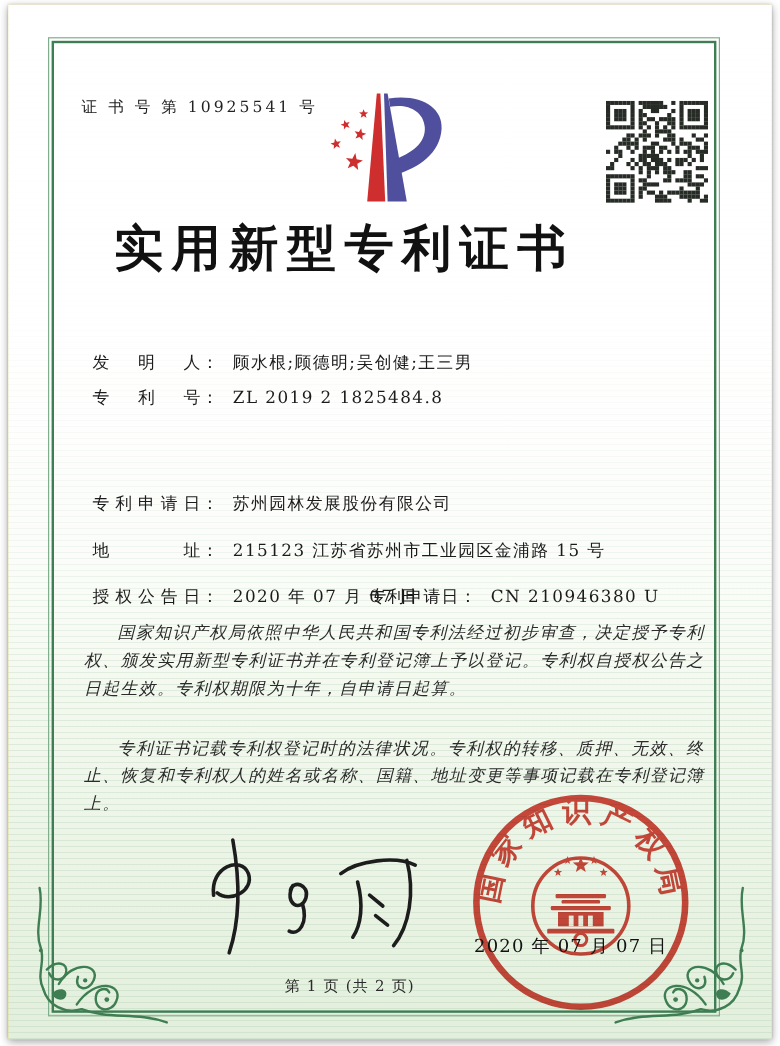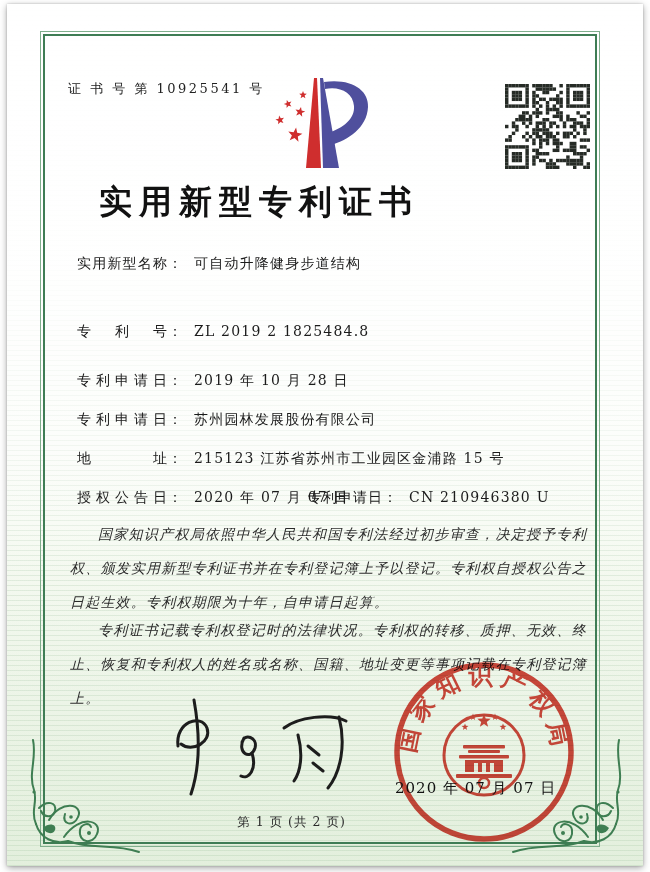--- a/index.html
+++ b/index.html
@@ -26,31 +26,31 @@
     position:absolute;left:33px;top:27px;width:558px;height:814px;
     border:1px solid #7fae8c;z-index:1;
   }
   .frame::before{
     content:"";position:absolute;inset:2px;border:2px solid #3f7d55;
   }
   .certno{position:absolute;left:61px;top:76px;font-size:13px;letter-spacing:2.5px;z-index:3;color:#222;}
   .logo{position:absolute;left:258px;top:70px;width:112px;height:102px;z-index:3;}
   .qr{position:absolute;left:498px;top:80px;width:85px;height:85px;z-index:3;}
   .title{
-    position:absolute;left:21px;top:176px;width:462px;margin:0;text-align:center;
-    font-size:33px;font-weight:bold;letter-spacing:7px;color:#111;z-index:3;
+    position:absolute;left:49px;top:176px;width:462px;margin:0;text-align:center;
+    font-size:41px;font-weight:bold;letter-spacing:7px;color:#111;z-index:3;
   }
   .row{position:absolute;left:70px;font-size:14px;z-index:3;white-space:nowrap;color:#1b1b1b;}
   .flabel{display:inline-block;width:90px;text-align:justify;text-align-last:justify;letter-spacing:0;vertical-align:bottom;}
   .fcolon{display:inline-block;margin:0 2px 0 1px;}
   .fvalue{display:inline-block;margin-left:10px;letter-spacing:1.2px;}
   .pair2{position:absolute;left:231px;top:0;white-space:nowrap;}
   .pair2 .flabel{width:74px;}
   .para{
-    position:absolute;left:63px;width:517px;font-size:14px;line-height:34px;
+    position:absolute;left:63px;width:517px;font-size:14px;line-height:23px;
     letter-spacing:1.2px;text-indent:2em;font-style:italic;color:#2b2b2b;z-index:3;
     font-family:"DejaVu Serif","Liberation Serif",serif;text-align:justify;
   }
   .p1{top:513px;}
   .p2{top:577px;margin-top:32px;}
   .signer{position:absolute;left:75px;top:728px;font-size:15px;line-height:30px;letter-spacing:2px;z-index:3;color:#222;}
   .signature{position:absolute;left:141px;top:680px;width:215px;height:118px;z-index:3;}
   .seal{position:absolute;left:382px;top:653px;width:190px;height:190px;z-index:3;opacity:.93;mix-blend-mode:multiply;}
   .seal-date{position:absolute;left:388px;top:775px;font-size:15px;letter-spacing:1px;z-index:4;color:#111;font-weight:500;white-space:nowrap;}
   .footer-page{position:absolute;left:33px;top:810px;width:503px;text-align:center;font-size:12.5px;letter-spacing:1px;z-index:3;color:#2a2a2a;}
@@ -419,28 +419,25 @@
       <rect x="44.20" y="81.60" width="3.45" height="3.45" fill="#262b26"></rect>
       <rect x="47.60" y="81.60" width="3.45" height="3.45" fill="#262b26"></rect>
       <rect x="51.00" y="81.60" width="3.45" height="3.45" fill="#262b26"></rect>
       <rect x="68.00" y="81.60" width="3.45" height="3.45" fill="#262b26"></rect>
       <rect x="78.20" y="81.60" width="3.45" height="3.45" fill="#262b26"></rect>
       <rect x="81.60" y="81.60" width="3.45" height="3.45" fill="#262b26"></rect>
     </svg>
 
   <h1 class="title">实用新型专利证书</h1>
 
-  <div class="row" style="top:251px">
-    <span class="flabel">实用新型名称</span><span class="fcolon">：</span><span class="fvalue">可自动升降健身步道结构</span>
+  <div class="row" style="top:290px">
+    <span class="flabel">发明人</span><span class="fcolon">：</span><span class="fvalue">顾水根;顾德明;吴创健;王三男</span>
   </div>
   <div class="row" style="top:319px">
     <span class="flabel">专利号</span><span class="fcolon">：</span><span class="fvalue">ZL 2019 2 1825484.8</span>
-  </div>
-  <div class="row" style="top:368px">
-    <span class="flabel">专利申请日</span><span class="fcolon">：</span><span class="fvalue">2019 年 10 月 28 日</span>
   </div>
   <div class="row" style="top:407px">
     <span class="flabel">专利申请日</span><span class="fcolon">：</span><span class="fvalue">苏州园林发展股份有限公司</span>
   </div>
   <div class="row" style="top:446px">
     <span class="flabel">地址</span><span class="fcolon">：</span><span class="fvalue">215123 江苏省苏州市工业园区金浦路 15 号</span>
   </div>
   <div class="row" style="top:485px">
     <span class="flabel">授权公告日</span><span class="fcolon">：</span><span class="fvalue">2020 年 07 月 07 日</span>
     <span class="pair2">

